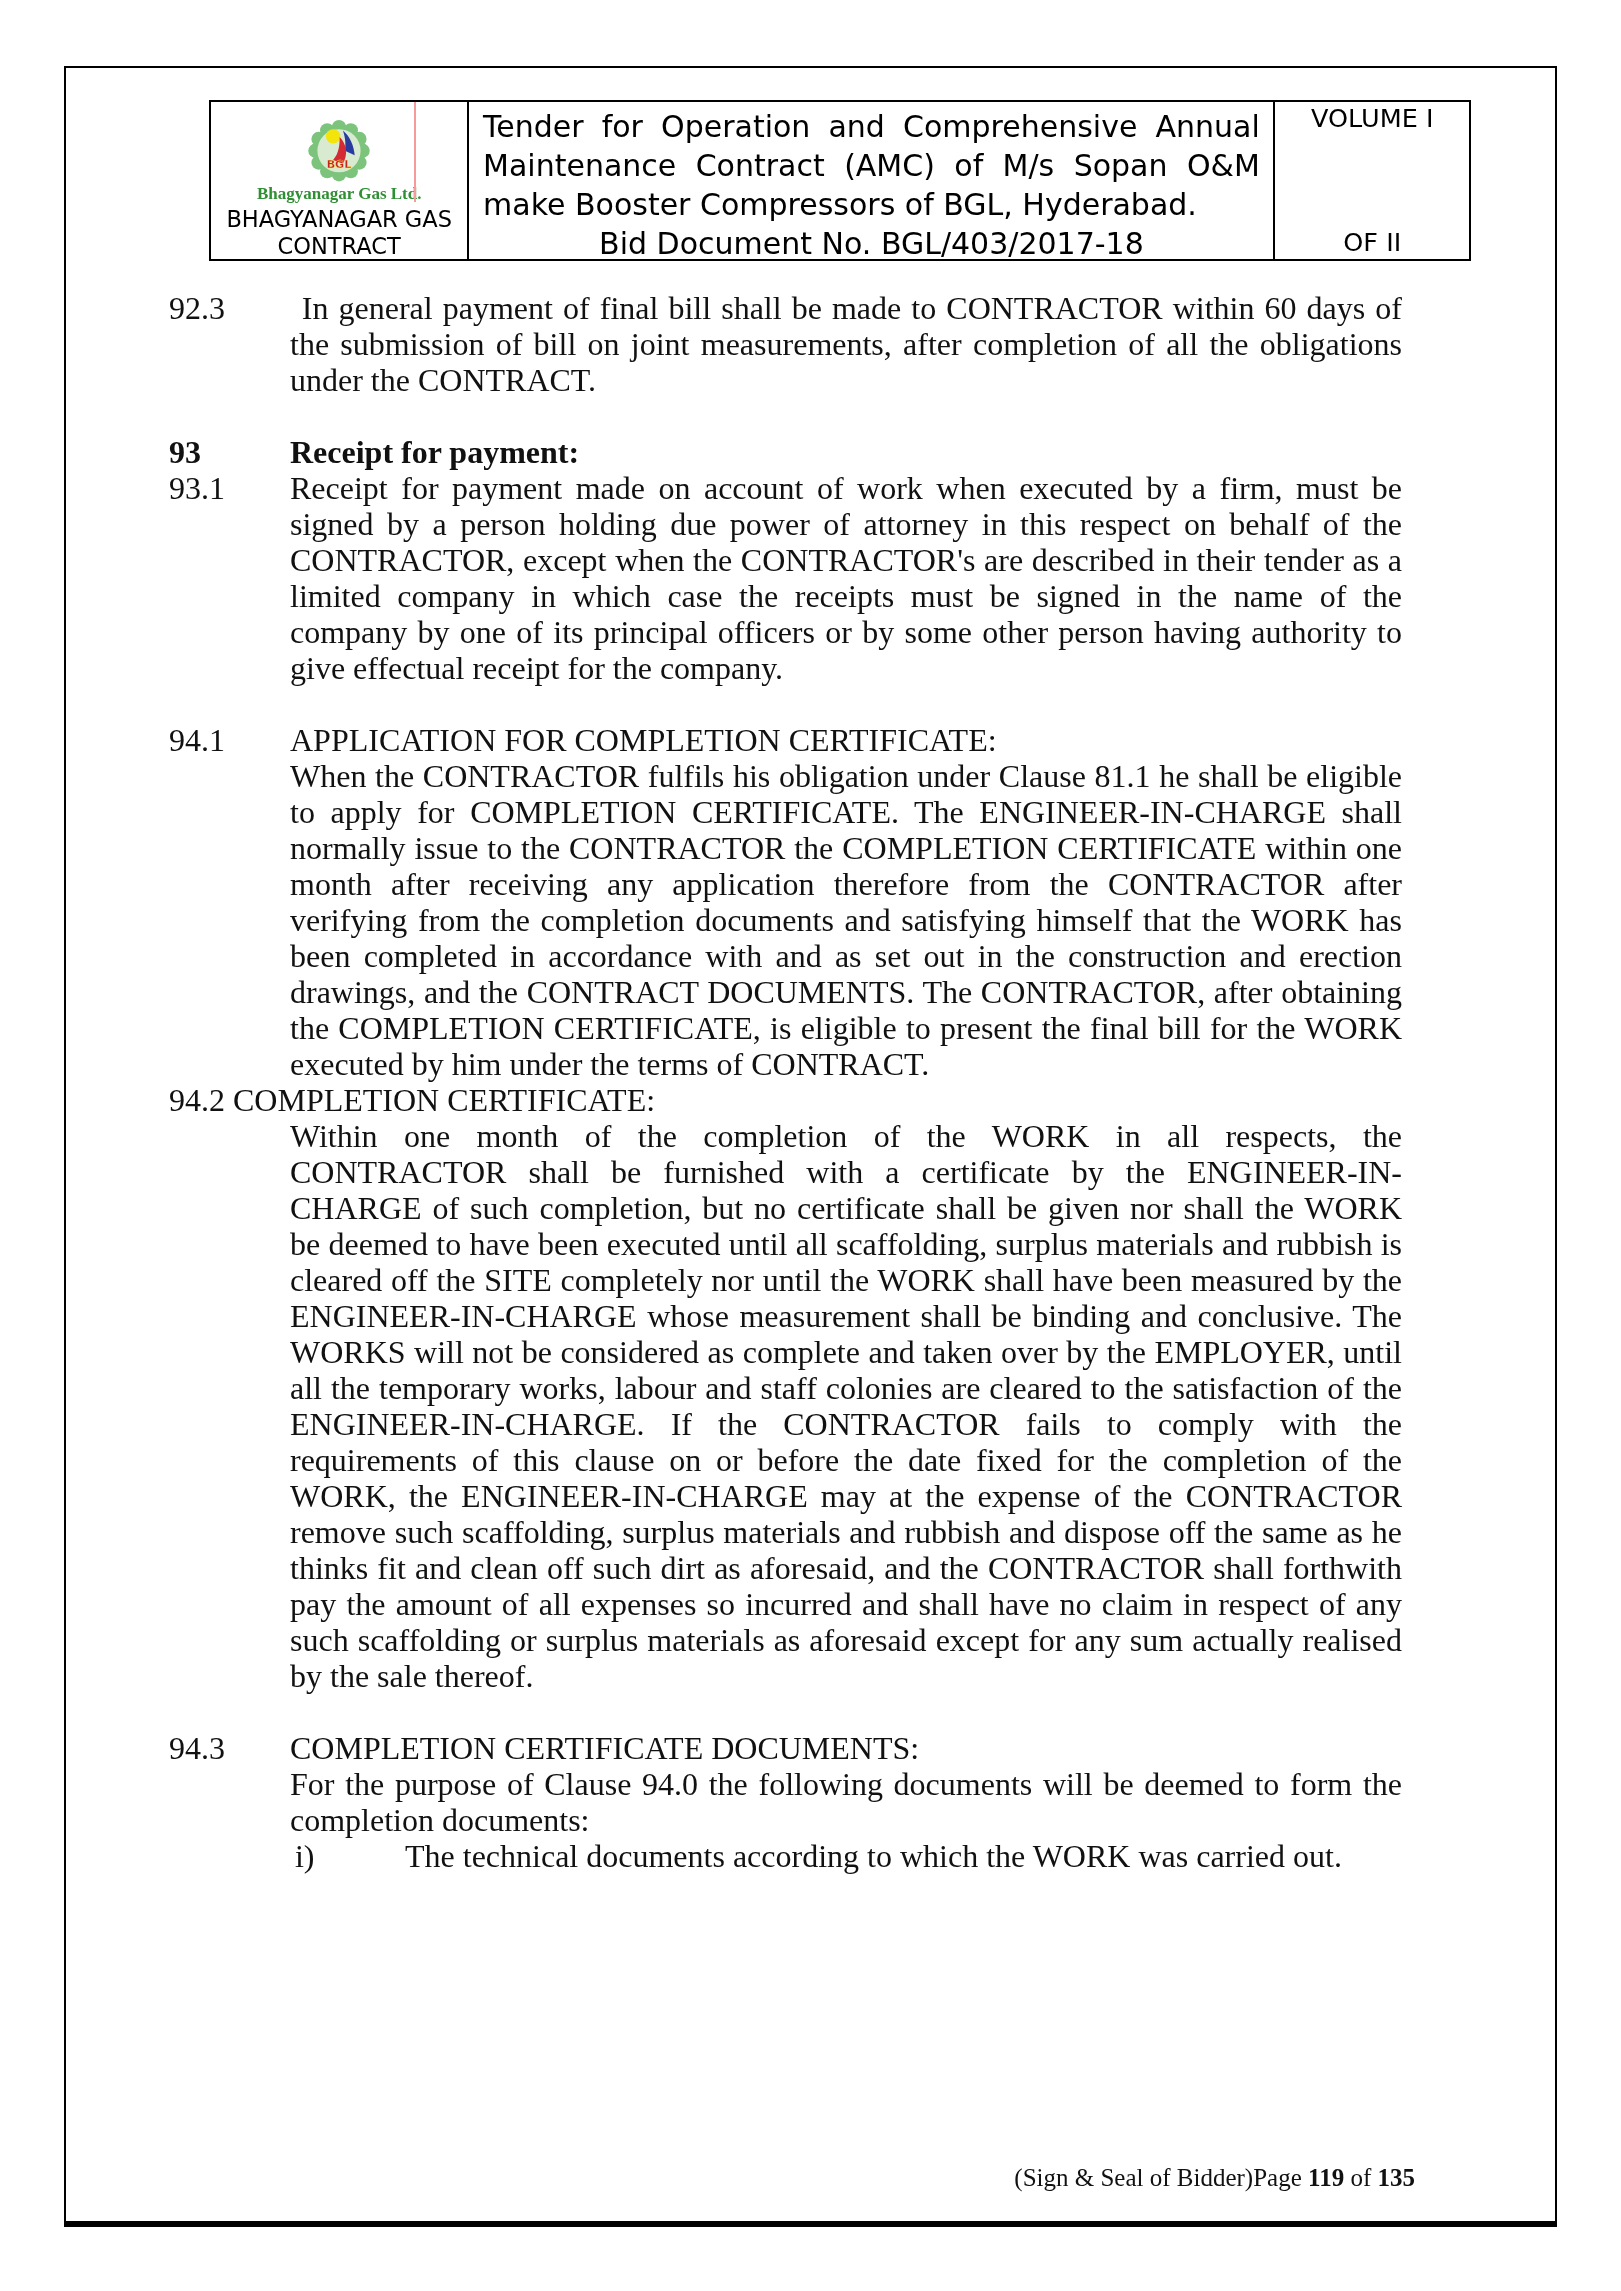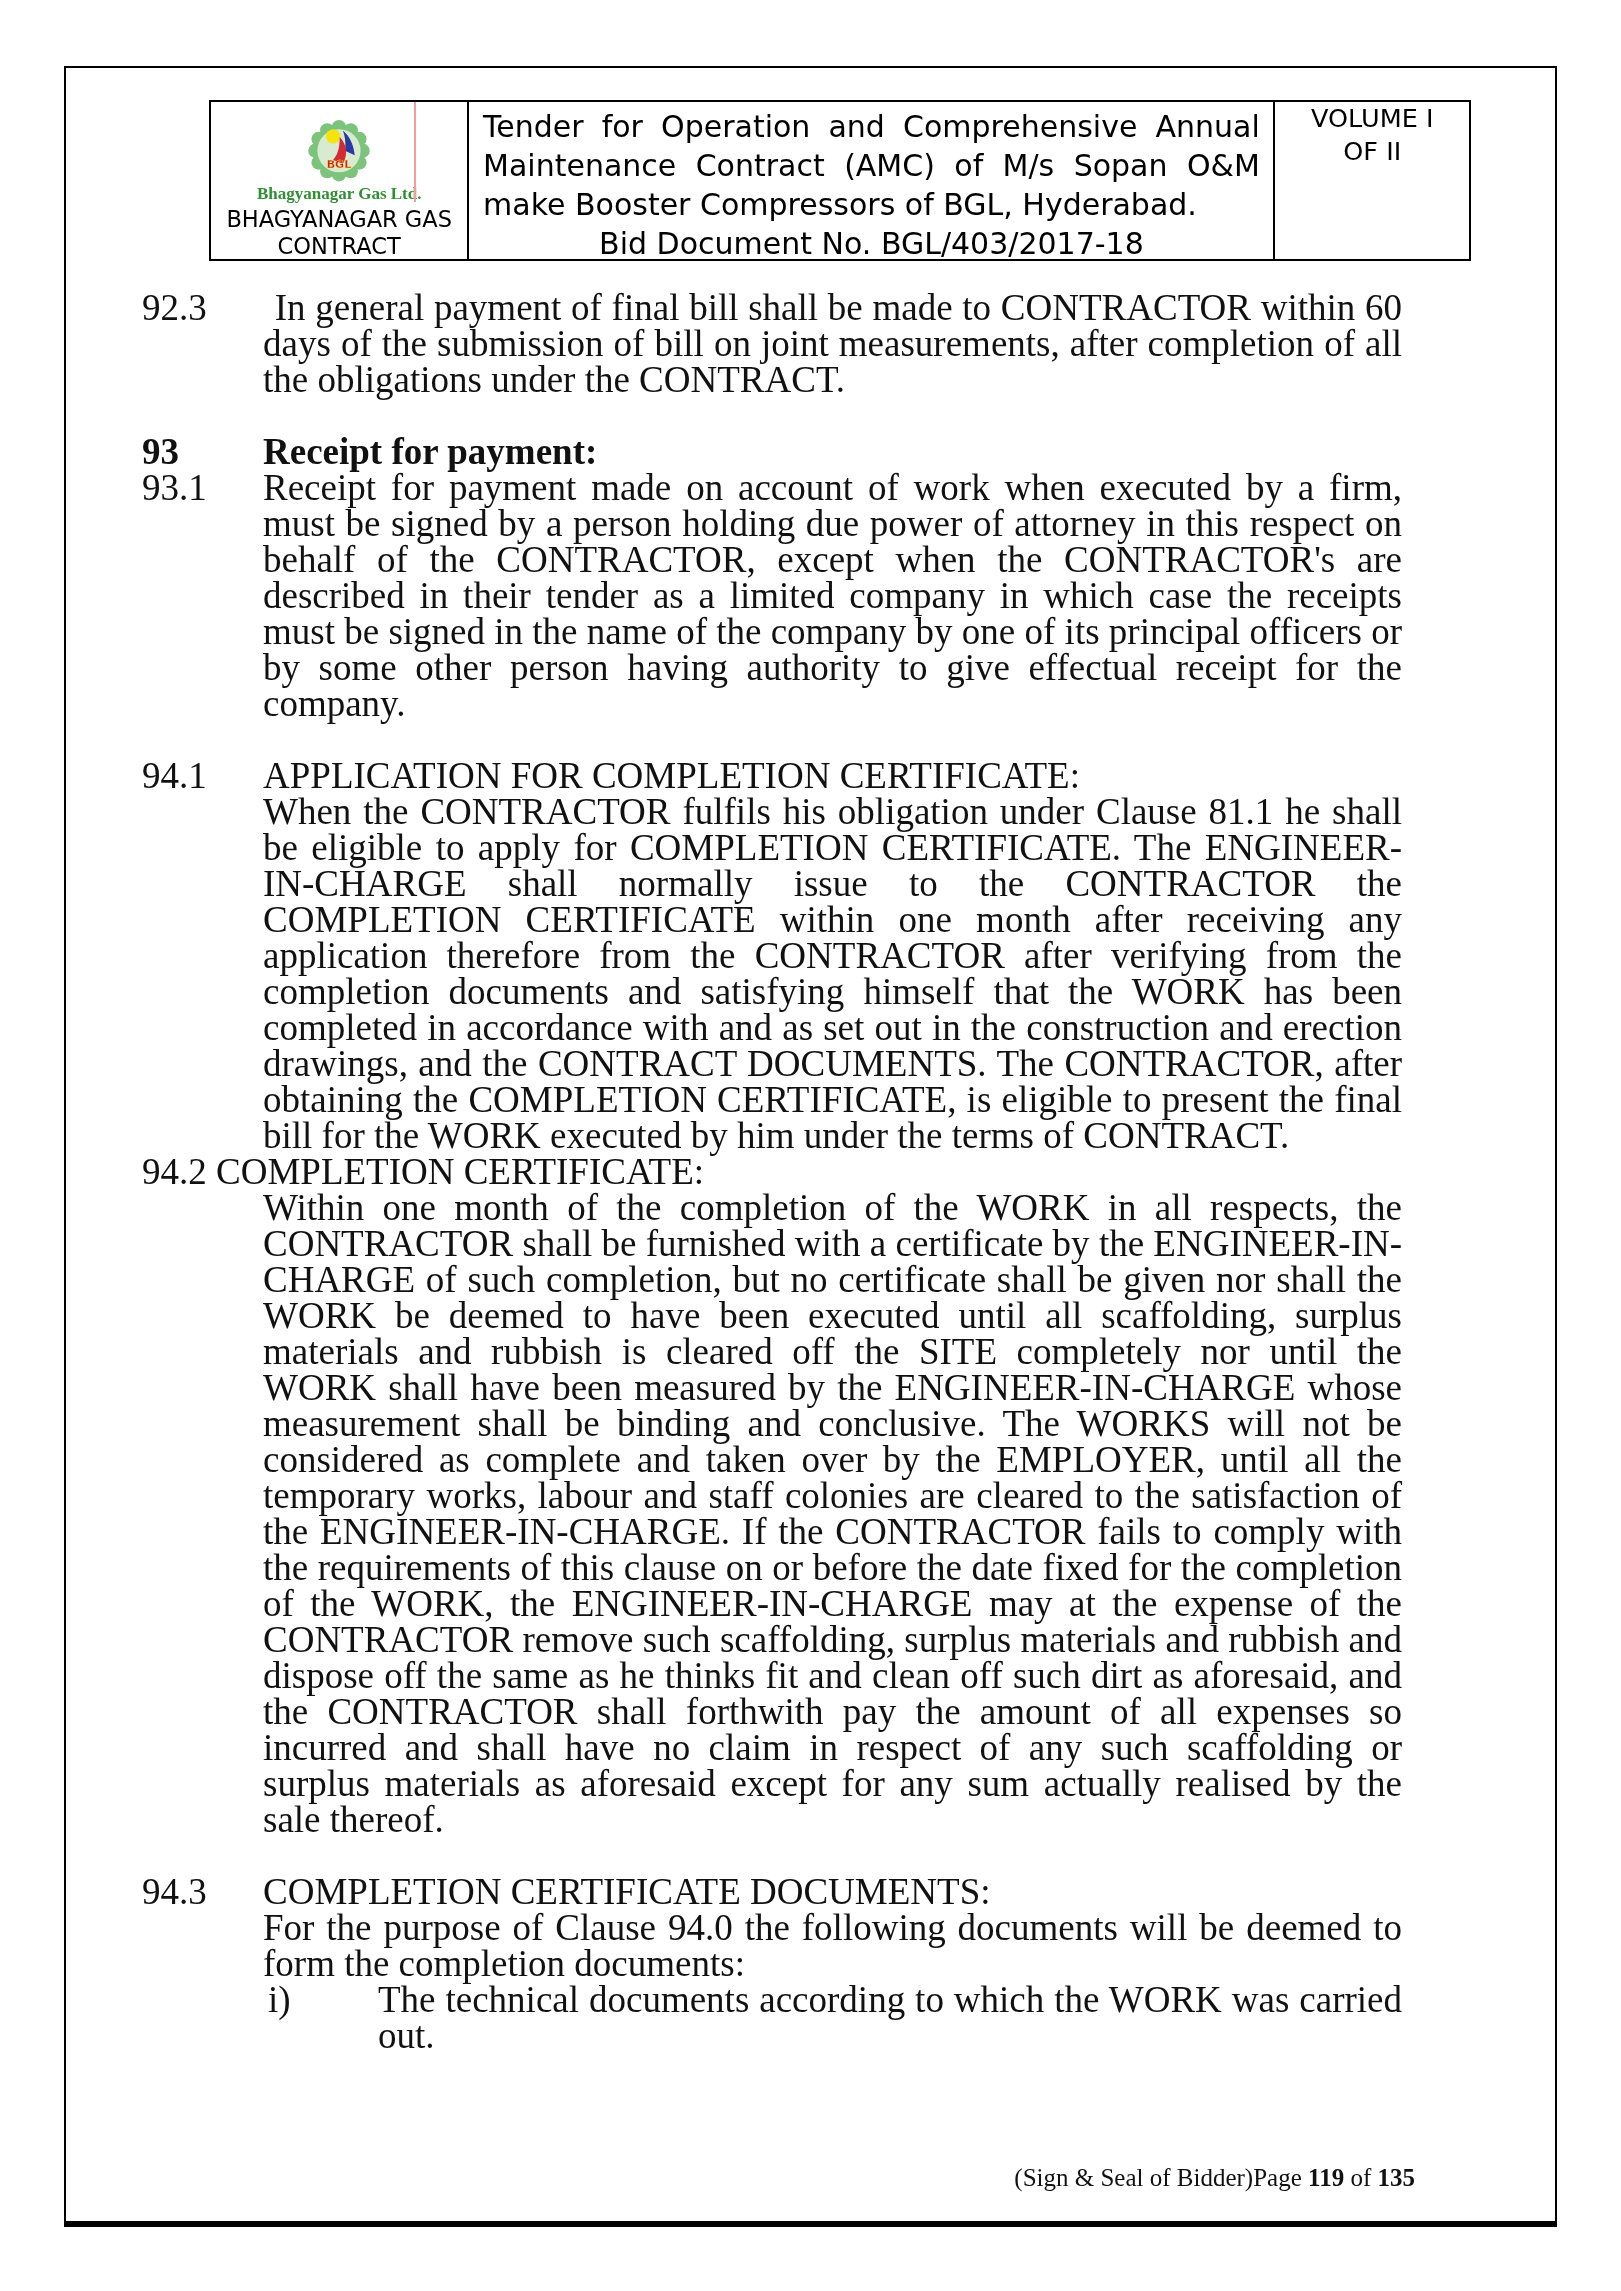--- a/index.html
+++ b/index.html
@@ -14,25 +14,25 @@
   .logo-cell{width:259px;border-right:2px solid #000;position:relative;display:flex;flex-direction:column;align-items:center;justify-content:flex-start;padding-top:18px;}
   .red-rule{position:absolute;left:203px;top:0;width:2px;height:100px;background:#f59b9b;}
   .emblem{width:90px;height:82px;}
   .emblem-caption{font-family:"Liberation Serif",serif;font-weight:bold;font-size:17px;color:#2f8f33;line-height:18.6px;}
   .company-name{font-family:"DejaVu Sans","Liberation Sans",sans-serif;font-size:22.5px;line-height:26.5px;color:#000;text-align:center;margin-top:2px;}
   .title-cell{width:808px;border-right:2px solid #000;padding:4.9px 13.7px 0 13.7px;
       font-family:"DejaVu Sans","Liberation Sans",sans-serif;font-size:30px;line-height:39px;color:#000;}
   .t-just{text-align:justify;text-align-last:justify;}
   .t-left{text-align:left;}
   .t-center{text-align:center;}
-  .volume-cell{width:194px;display:flex;flex-direction:column;align-items:center;justify-content:flex-start;
+  .volume-cell{width:194px;display:flex;flex-direction:column;align-items:center;justify-content:space-between;
       font-family:"DejaVu Sans","Liberation Sans",sans-serif;font-size:25.5px;line-height:33px;color:#000;}
 
   
-  .doc-body{margin:29px 153px 0 76px;font-size:37px;line-height:36px;}
+  .doc-body{margin:29px 153px 0 103px;font-size:32px;line-height:36px;}
   .clause{position:relative;}
   .clause .num{position:absolute;left:0;top:0;white-space:nowrap;}
   .clause .content{margin-left:121px;text-align:justify;}
   .first-indent{text-indent:11.8px;}
   .sec-heading{font-weight:bold;}
   .spacer{height:36px;}
   .inline-head{text-align:left;}
   .list-item{position:relative;padding-left:115px;text-align:justify;}
   .list-item .marker{position:absolute;left:4.9px;top:0;}
 

